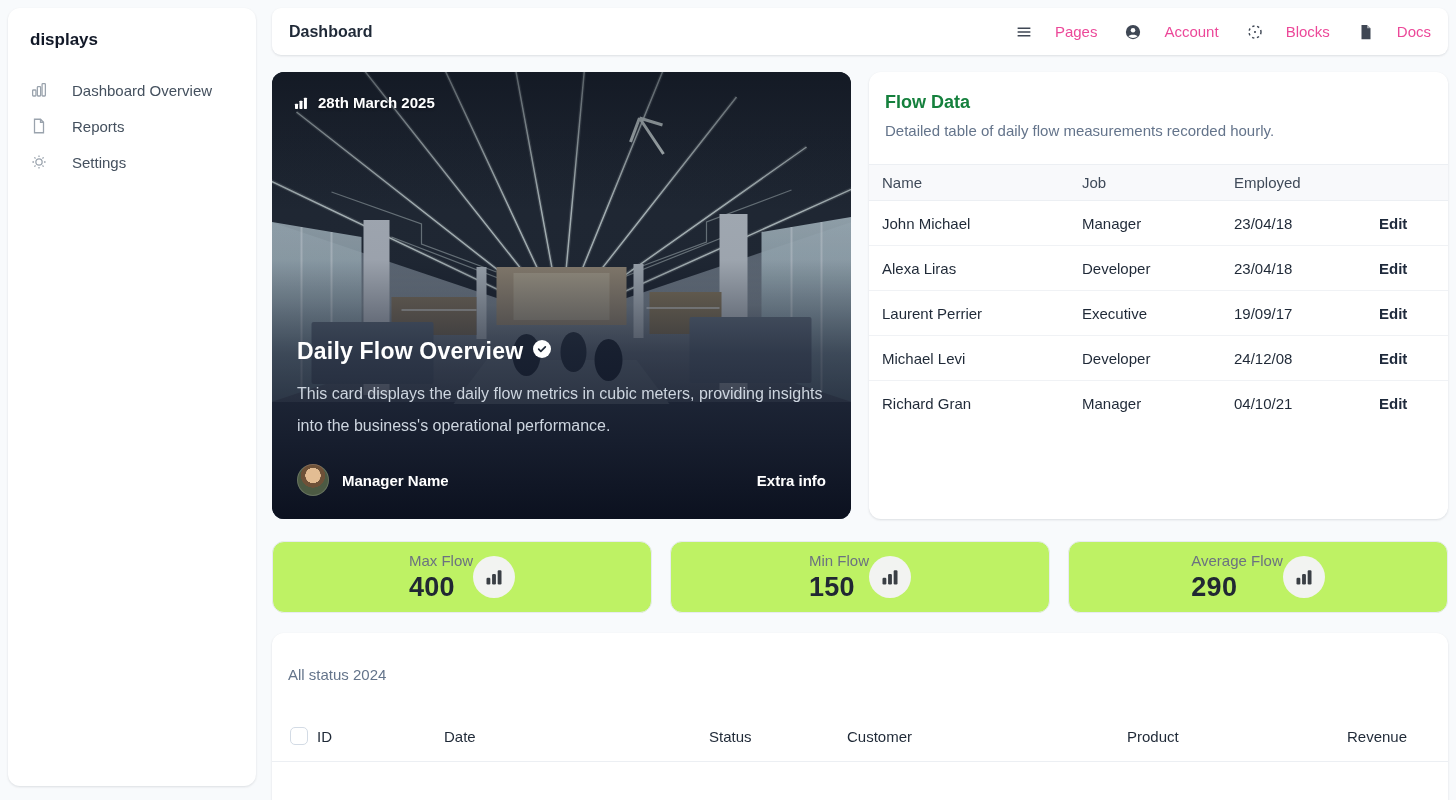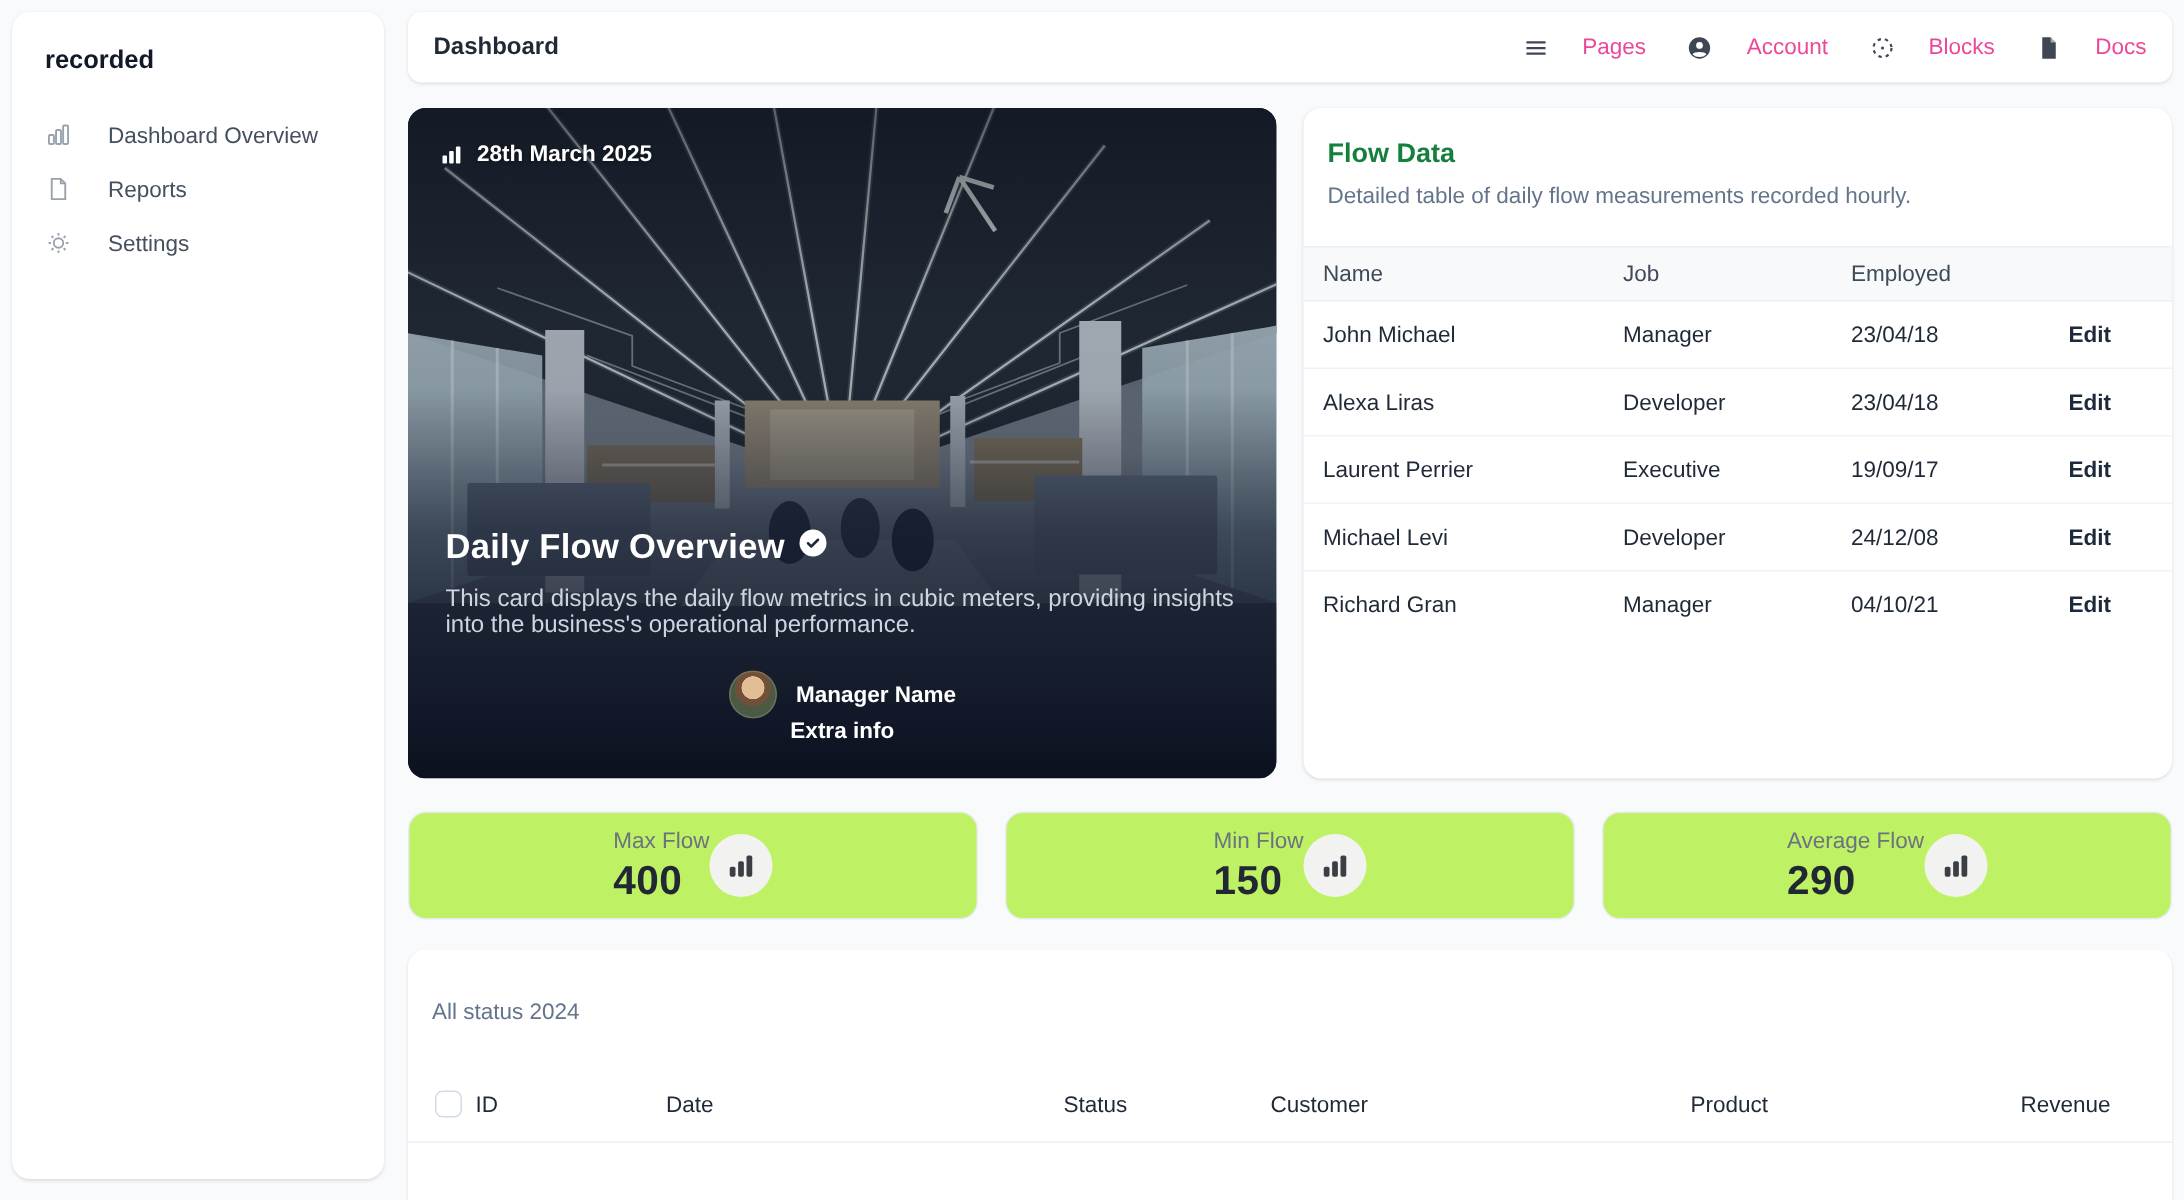--- a/index.html
+++ b/index.html
@@ -62,25 +62,25 @@
     position:absolute; left:25px; right:25px; bottom:23px;
     color:#fff;
   }
   .hero-title-row { display:flex; align-items:flex-start; gap:10px; }
   .hero-title { font-size:23px; font-weight:bold; letter-spacing:.2px; }
   .badge-check {
     width:18px; height:18px; border-radius:50%; background:#fff;
     display:flex; align-items:center; justify-content:center; margin-top:2px;
   }
   .hero-desc {
-    margin-top:13px; font-size:16px; line-height:17px; color:#cdd5df;
+    margin-top:13px; font-size:16px; line-height:32px; color:#cdd5df;
     max-width:530px;
   }
   .hero-footer {
-    margin-top:22px; display:flex; align-items:center; justify-content:space-between;flex-direction:column;
+    margin-top:22px; display:flex; align-items:center; justify-content:space-between;
   }
   .hero-manager { display:flex; align-items:center; gap:13px; }
   .avatar {
     width:32px; height:32px; border-radius:50%;
     background:
       radial-gradient(circle at 50% 36%, #e3bd93 0 29%, #6e5138 30% 46%, #4c5a43 47% 100%);
     box-shadow:inset 0 0 0 1px rgba(255,255,255,.15);
   }
   .manager-name { font-size:15px; font-weight:bold; color:#fff; }
   .extra-link { font-size:15px; font-weight:bold; color:#fff; cursor:pointer; }
@@ -128,21 +128,21 @@
   }
   .checkbox {
     width:18px; height:18px; border:1px solid #d3dbe5; border-radius:5px;
     background:#fff; cursor:pointer;
   }
 </style>
 </head>
 <body>
 
 <aside class="sidebar card">
-  <div class="brand">recorded</div>
+  <div class="brand">displays</div>
   <div class="nav-list">
     <div class="nav-item">
       <span class="ico">
         <svg viewBox="0 0 24 24" fill="none" stroke="currentColor" stroke-width="1.7">
             <rect x="3.5" y="12" width="4.4" height="8" rx="1"></rect>
             <rect x="9.8" y="7.5" width="4.4" height="12.5" rx="1"></rect>
             <rect x="16.1" y="3.5" width="4.4" height="16.5" rx="1"></rect>
           </svg>
       </span>
       <span>Dashboard Overview</span>

